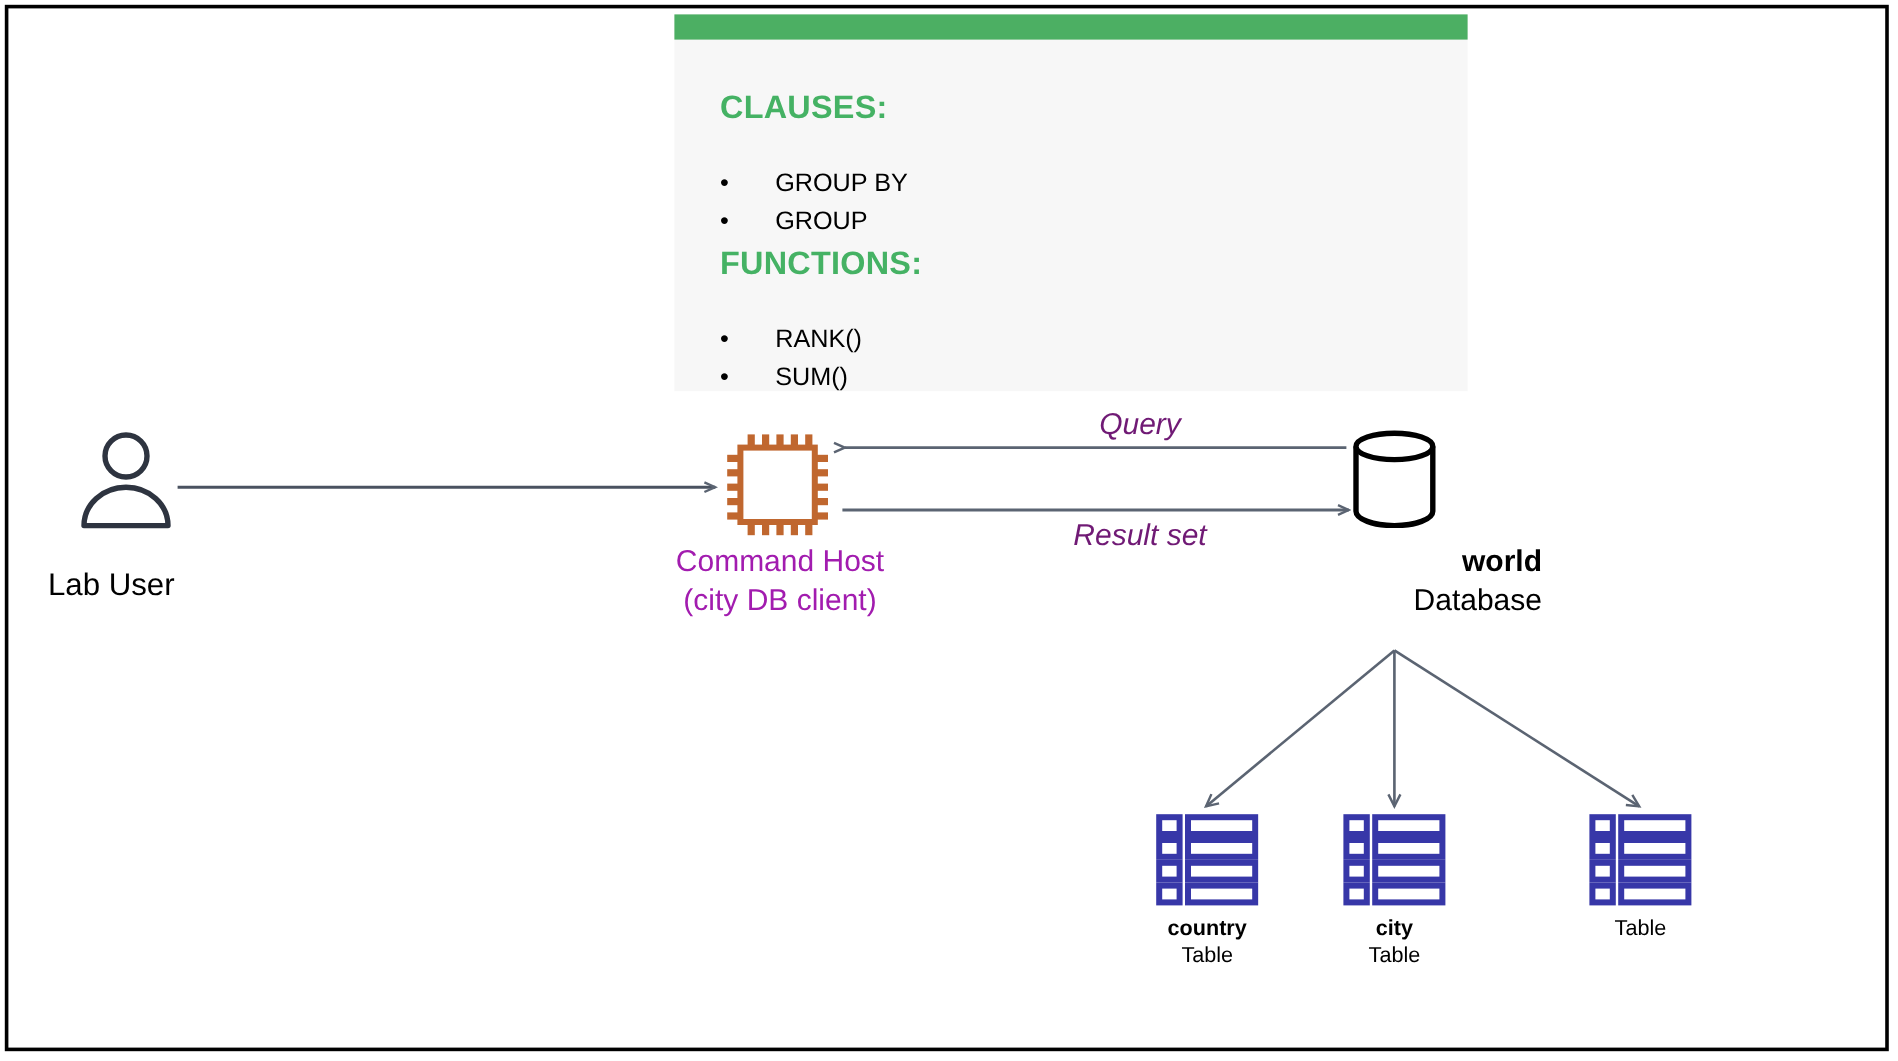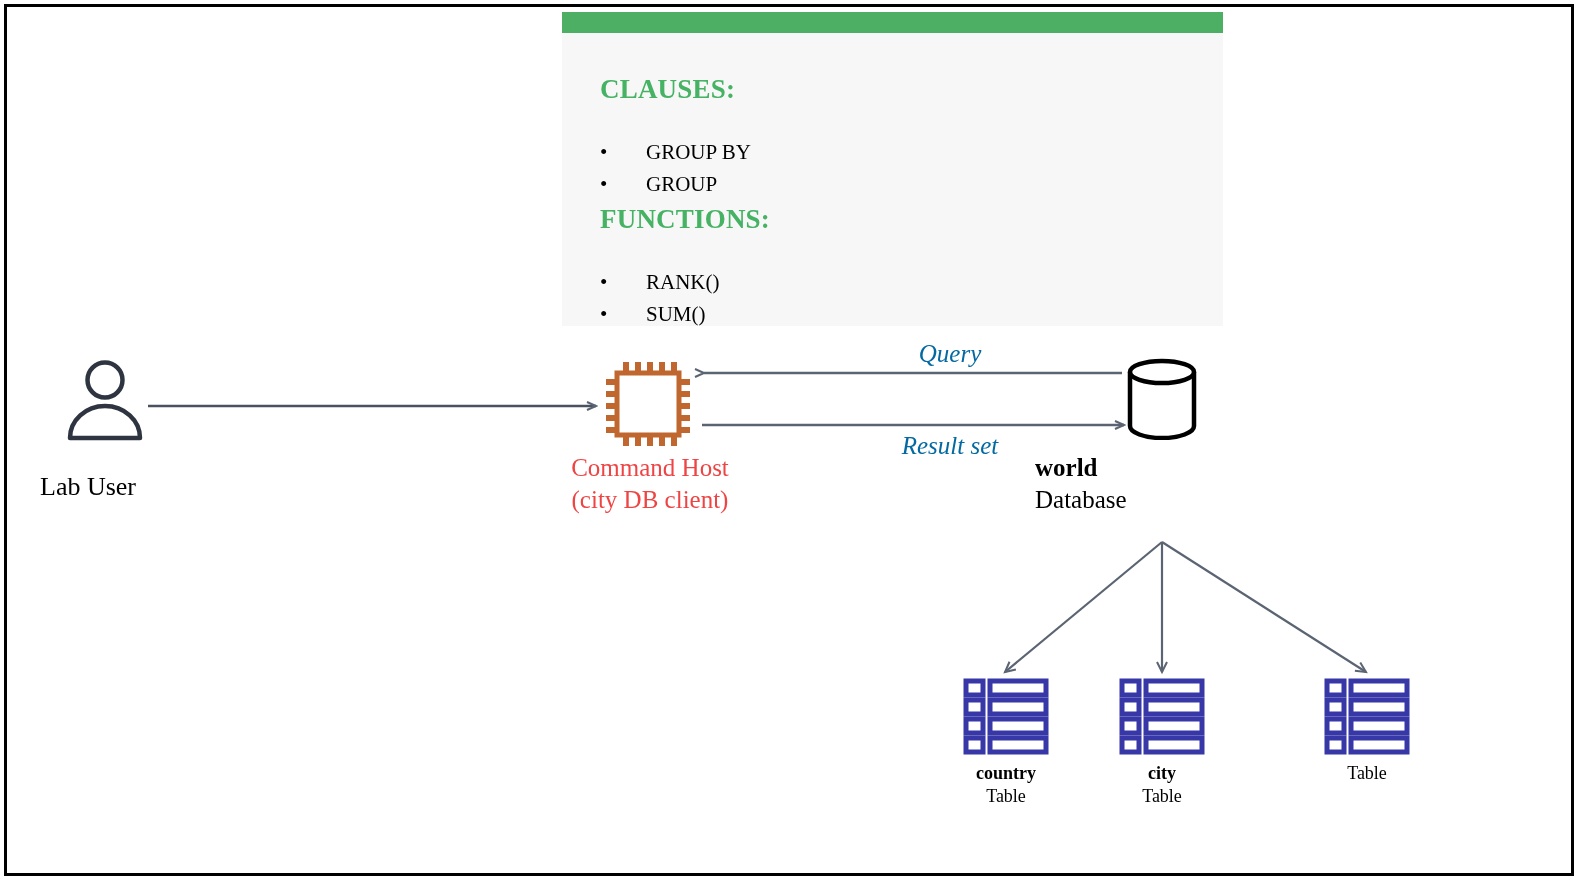--- a/index.html
+++ b/index.html
@@ -9,21 +9,20 @@
   }
   body {
     font-family: "Liberation Sans", sans-serif;
   }
   #canvas {
     position: relative;
     width: 1582px;
     height: 884px;
     background: #ffffff;
     overflow: hidden;
-    font-family: Liberation Serif, serif;
   }
   
   #frame {
     position: absolute;
     left: 4px;
     top: 4px;
     width: 1570px;
     height: 872px;
     border: 3px solid #000000;
     box-sizing: border-box;
@@ -105,39 +104,39 @@
     width: 88px;
     height: 88px;
   }
   #command-host-label {
     position: absolute;
     left: 500px;
     top: 452px;
     width: 300px;
     text-align: center;
     font-size: 25px;
-    color: #ef4444;
+    color: #a21caf;
     line-height: 1.28;
     white-space: nowrap;
   }
 
   
   #db-icon {
     position: absolute;
     left: 1126px;
     top: 358px;
     width: 72px;
     height: 82px;
   }
   #db-label {
     position: absolute;
     left: 1035px;
     top: 452px;
     width: 250px;
-    text-align: left;
+    text-align: right;
     font-size: 25px;
     color: #000;
     line-height: 1.28;
     white-space: nowrap;
   }
   #db-label .dbname { font-weight: bold; }
 
   
   #arrow-layer {
     position: absolute;
@@ -145,21 +144,21 @@
     top: 0;
     width: 1582px;
     height: 884px;
     pointer-events: none;
   }
 
   .flow-label {
     position: absolute;
     font-size: 25px;
     font-style: italic;
-    color: #0369a1;
+    color: #701a75;
     white-space: nowrap;
     text-align: center;
   }
   #label-query { left: 810px; top: 340px; width: 280px; }
   #label-result { left: 810px; top: 432px; width: 280px; }
 
   
   .table-icon {
     position: absolute;
     width: 86px;

